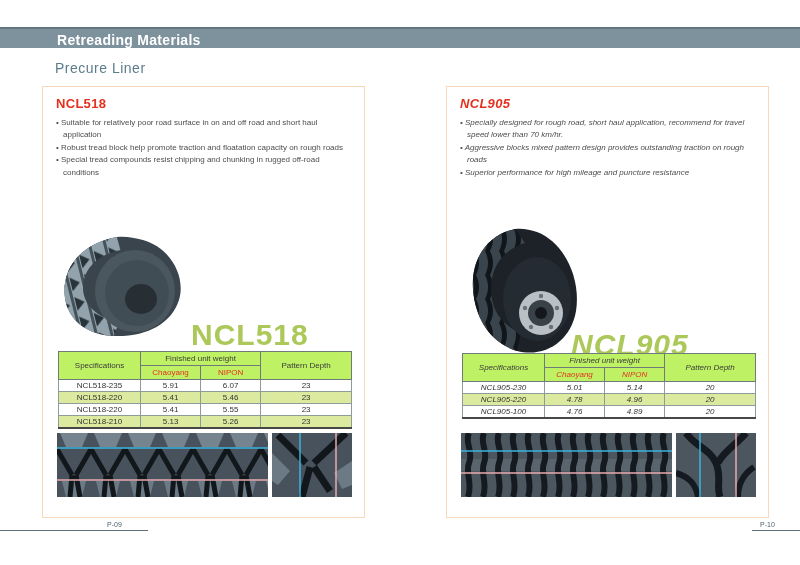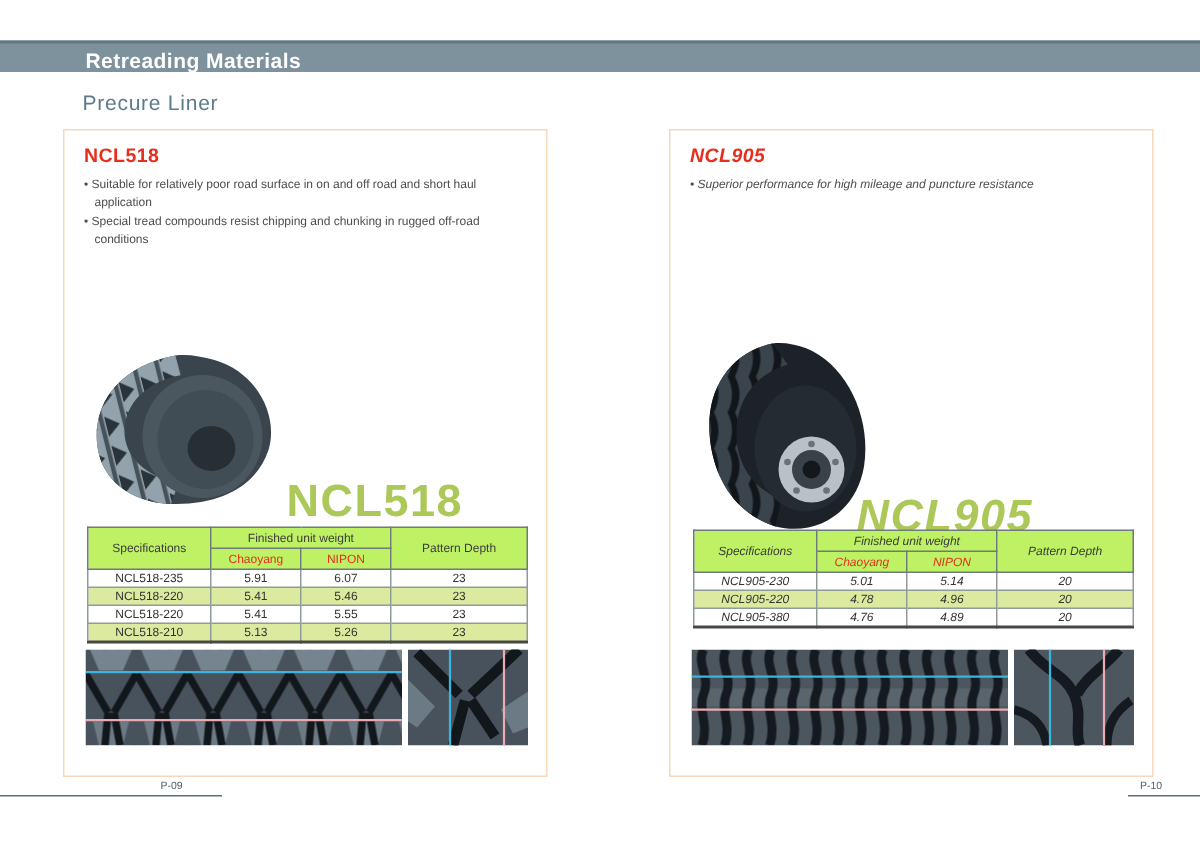--- a/index.html
+++ b/index.html
@@ -79,20 +79,21 @@
 
 <div class="top-bar">
   <span>Retreading Materials</span>
 </div>
 <div class="section-title">Precure Liner</div>
 
 <div class="panel left">
   <div class="code-heading">NCL518</div>
   <ul class="bullets">
       <li>Suitable for relatively poor road surface in on and off road and short haul application</li>
+      <li>Robust tread block help promote traction and floatation capacity on rough roads</li>
       <li>Special tread compounds resist chipping and chunking in rugged off-road conditions</li>
     </ul>
 
   <svg class="tire" width="132" height="102" viewBox="0 0 132 102">
     <defs>
       <pattern id="tp518" width="15" height="20" patternUnits="userSpaceOnUse" patternTransform="rotate(-14)">
         <rect width="15" height="20" fill="#93a3ad"></rect>
         <path d="M0 3 L9 10 L0 17 Z" fill="#29333a"></path>
         <rect x="11" y="0" width="3" height="20" fill="#46525a"></rect>
       </pattern>
@@ -172,20 +173,22 @@
     <path d="M62 40 L80 28 L80 52 L70 56 Z" fill="#6b7a84"></path>
     <path d="M6 2 L34 30 M74 0 L42 30 M38 34 L30 64 M42 34 L58 58" stroke="#12171c" stroke-width="7" fill="none"></path>
     <line x1="28" y1="0" x2="28" y2="64" stroke="#3ab5de" stroke-width="1.5"></line>
     <line x1="64" y1="0" x2="64" y2="64" stroke="#e9abb1" stroke-width="1.5"></line>
   </svg>
 </div>
 
 <div class="panel right">
   <div class="code-heading">NCL905</div>
   <ul class="bullets">
+      <li>Specially designed for rough road, short haul application, recommend for travel speed lower than 70 km/hr.</li>
+      <li>Aggressive blocks mixed pattern design provides outstanding traction on rough roads</li>
       <li>Superior performance for high mileage and puncture resistance</li>
     </ul>
 
   <svg class="tire" width="112" height="130" viewBox="0 0 112 130">
     <defs>
       <pattern id="tp905" width="14" height="24" patternUnits="userSpaceOnUse">
         <rect width="14" height="24" fill="#3a444c"></rect>
         <path d="M2 0 C 6 8 6 16 2 24 L 7 24 C 11 16 11 8 7 0 Z" fill="#11161b"></path>
       </pattern>
     </defs>
@@ -229,21 +232,21 @@
           <td>5.14</td>
           <td>20</td>
         </tr>
         <tr>
           <td>NCL905-220</td>
           <td>4.78</td>
           <td>4.96</td>
           <td>20</td>
         </tr>
         <tr>
-          <td>NCL905-380</td>
+          <td>NCL905-100</td>
           <td>4.76</td>
           <td>4.89</td>
           <td>20</td>
         </tr>
       </tbody>
   </table>
 
   <svg class="tread-wide" viewBox="0 0 211 64" preserveAspectRatio="none">
     <defs>
       <pattern id="ts905" width="30" height="64" patternUnits="userSpaceOnUse">

